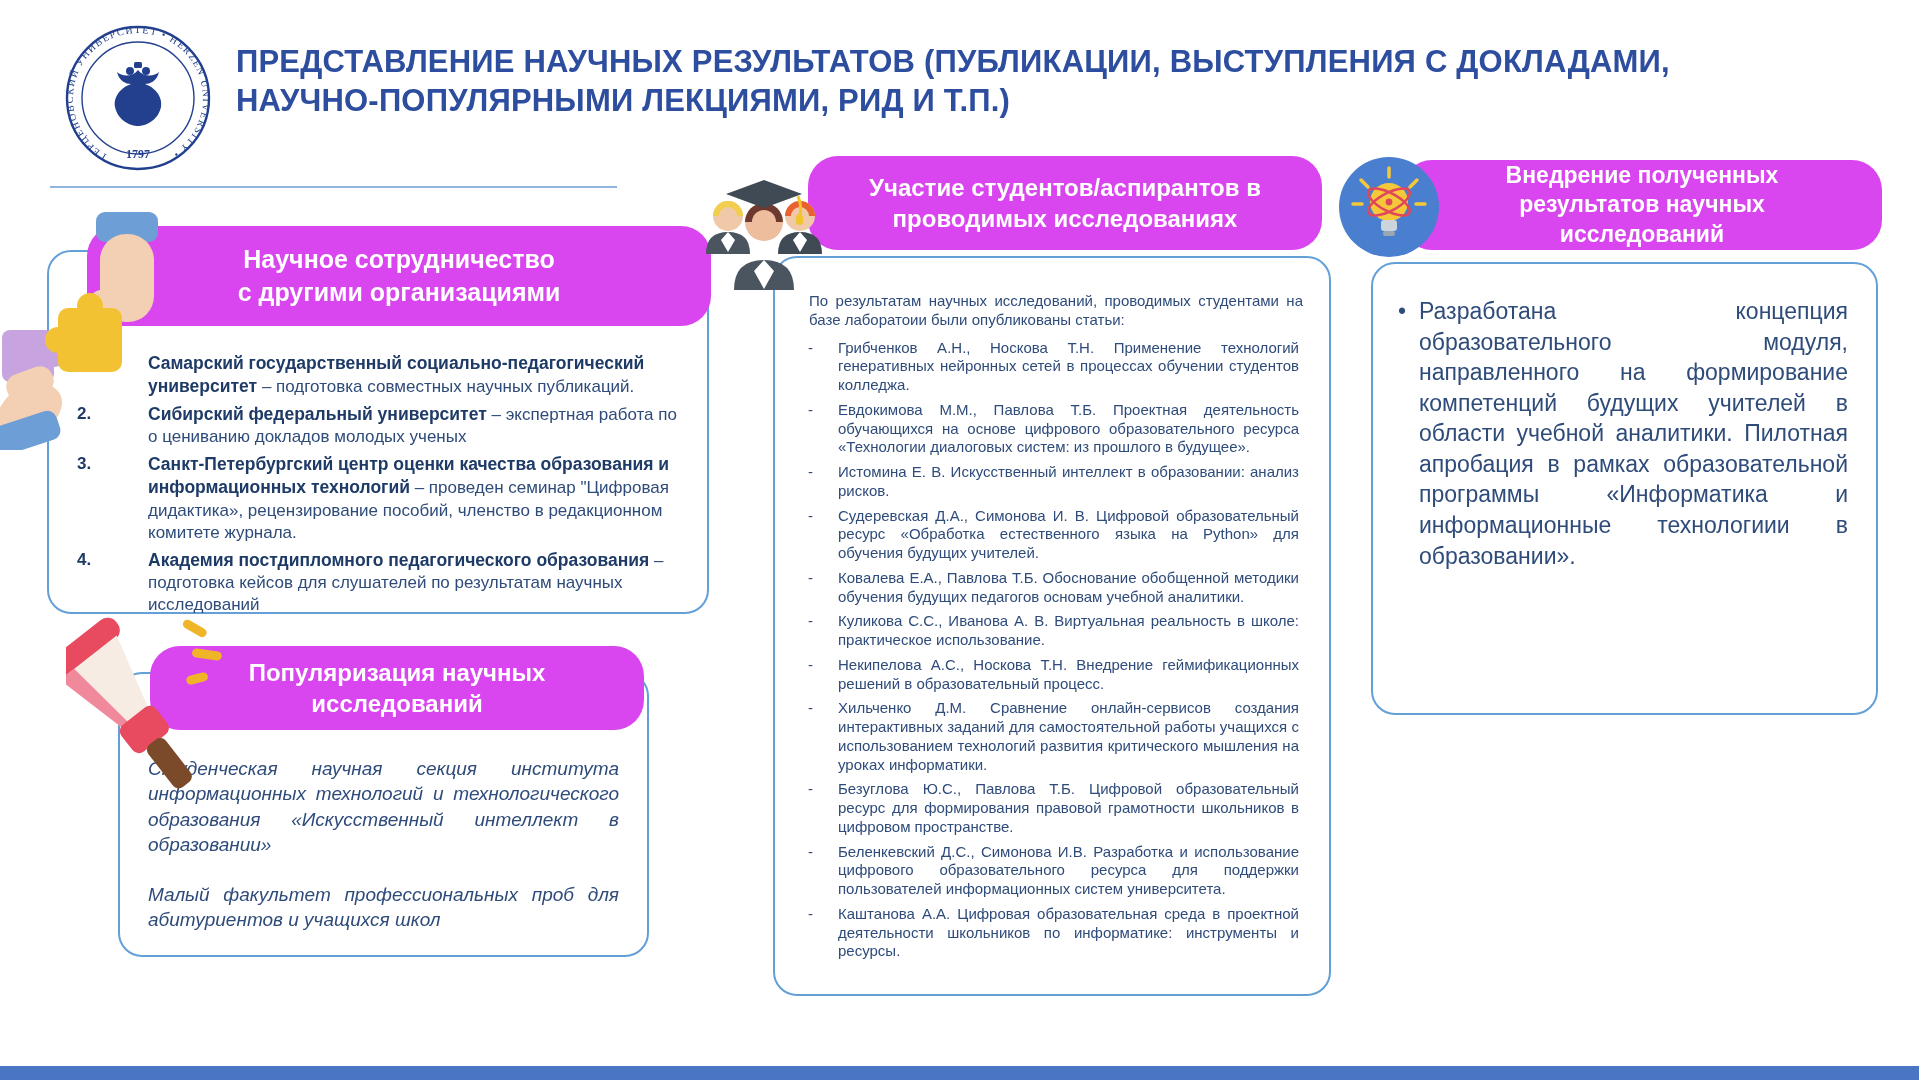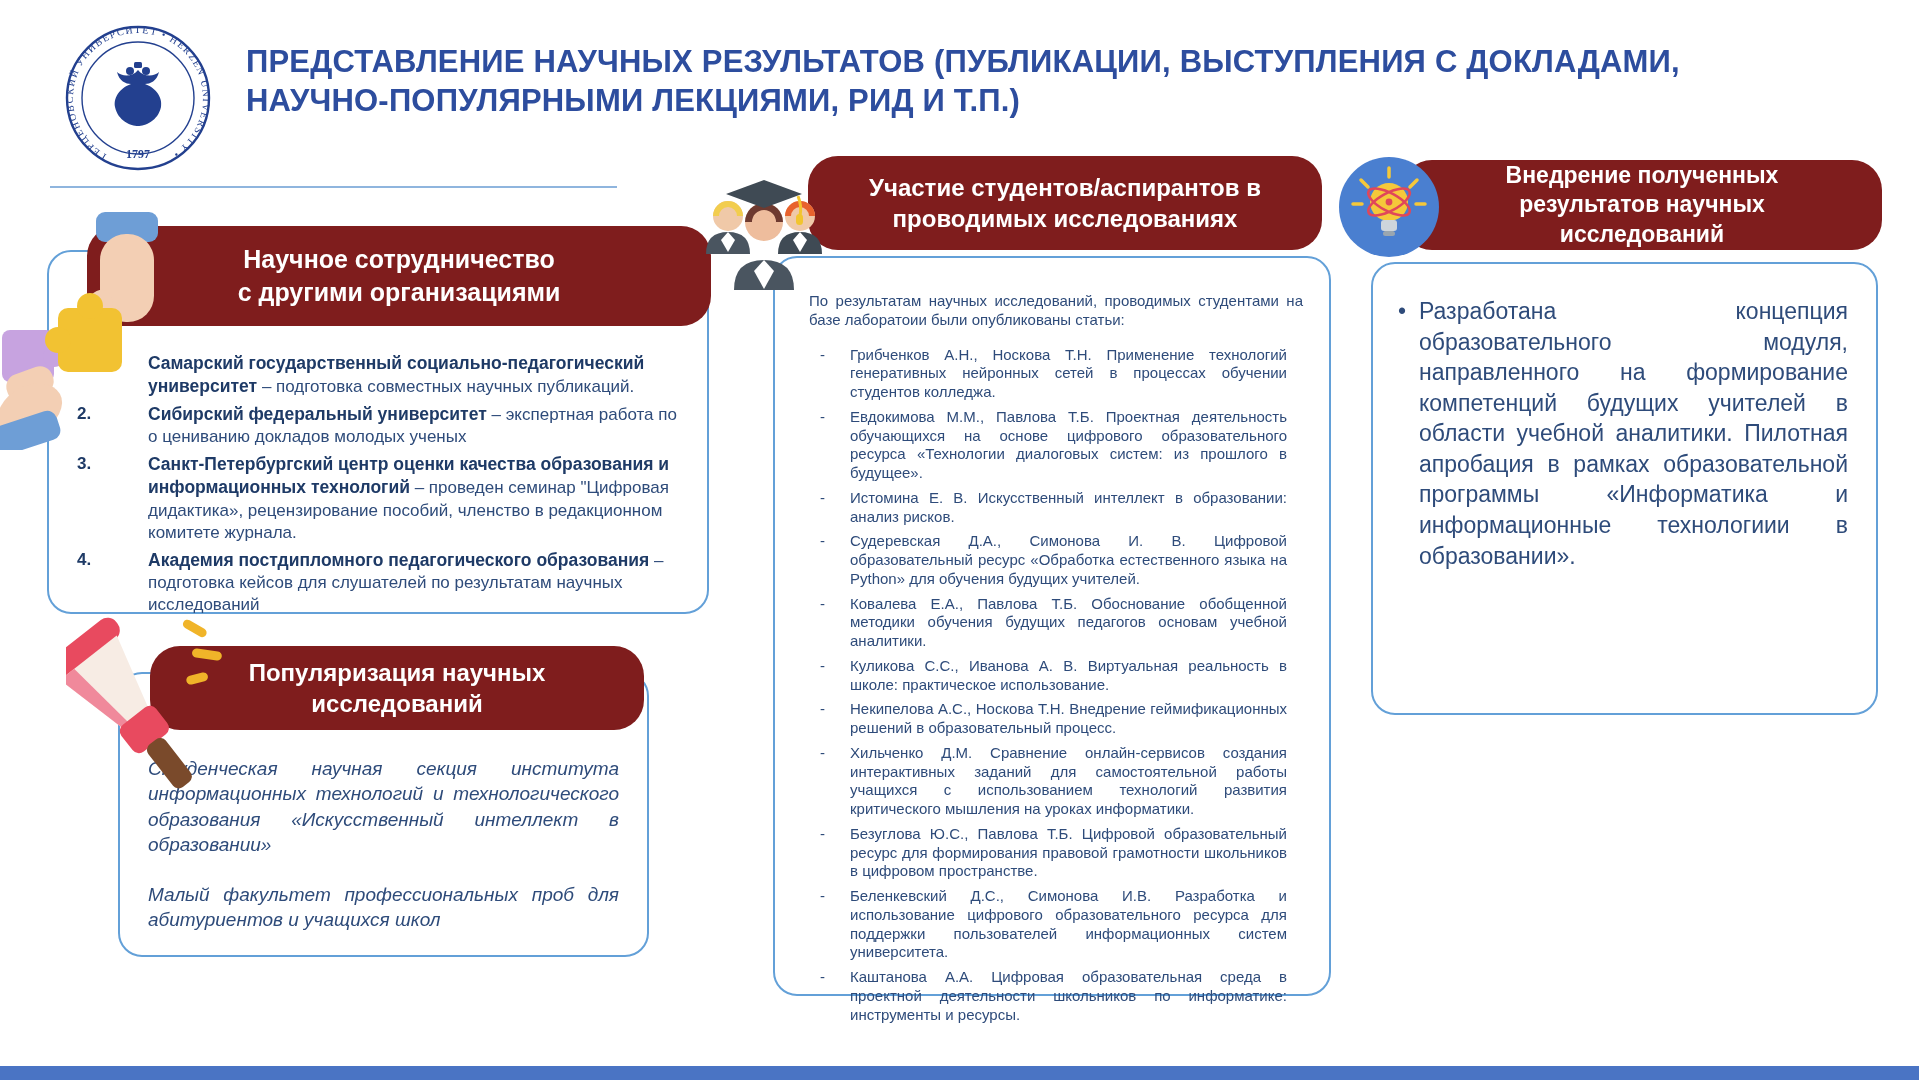--- a/index.html
+++ b/index.html
@@ -3,28 +3,28 @@
 <meta charset="utf-8">
 <style>
   html,body{margin:0;padding:0;background:#e9e9e9;}
   .slide{
     position:relative;width:1919px;height:1080px;background:#ffffff;
     font-family:"Liberation Sans",sans-serif;overflow:hidden;margin:0 auto;
   }
   
   .logo{position:absolute;left:64px;top:24px;width:148px;height:148px;}
   .title{
-    position:absolute;left:246px;top:42px;width:1525px;
+    position:absolute;left:236px;top:42px;width:1525px;
     font-size:31px;font-weight:bold;color:#2d4d9e;line-height:1.26;letter-spacing:.2px;
   }
   .rule{position:absolute;left:50px;top:186px;width:567px;height:2px;background:#8fb5de;}
   
   .panel{position:absolute;background:#fff;border:2.5px solid #63a0d8;border-radius:24px;z-index:1;}
   .pill{
-    position:absolute;background:#7f1d1d;border-radius:30px;z-index:2;
+    position:absolute;background:#d946ef;border-radius:30px;z-index:2;
     display:flex;flex-direction:column;justify-content:center;align-items:center;
     color:#fff;font-weight:bold;text-align:center;
   }
   .pill .line{display:block;}
   .icon{position:absolute;z-index:3;}
   
   #coop-box{left:47px;top:250px;width:658px;height:360px;}
   #coop-pill{left:87px;top:226px;width:624px;height:100px;font-size:25px;line-height:1.32;}
   #hands-icon{left:0;top:212px;width:218px;height:238px;}
   ol.coop{position:absolute;left:77px;top:352px;width:612px;z-index:2;
@@ -40,21 +40,21 @@
   #pop-text{position:absolute;left:148px;top:756px;width:471px;z-index:2;
     font-size:19px;font-style:italic;color:#2e4b7a;line-height:1.33;text-align:justify;}
   #pop-text p{margin:0 0 25px 0;}
   
   #part-box{left:773px;top:256px;width:554px;height:736px;}
   #part-pill{left:808px;top:156px;width:514px;height:94px;font-size:24px;line-height:1.3;}
   #students-icon{left:704px;top:158px;width:120px;height:132px;}
   #part-content{position:absolute;left:797px;top:292px;width:506px;z-index:2;
     font-size:15px;color:#2e4b7a;line-height:1.25;text-align:justify;}
   #part-content .intro{margin:0 0 9px 12px;}
-  ul.pubs{list-style:none;margin:16px;padding:0;}
+  ul.pubs{list-style:none;margin:4px;padding:0;}
   ul.pubs li{position:relative;padding-left:37px;margin-bottom:6px;}
   ul.pubs li::before{content:"-";position:absolute;left:7px;top:0;}
   
   #impl-box{left:1371px;top:262px;width:503px;height:449px;}
   #impl-pill{left:1402px;top:160px;width:480px;height:90px;font-size:23px;line-height:1.28;text-align:right;}
   #bulb-icon{left:1336px;top:154px;width:106px;height:106px;}
   #impl-content{position:absolute;left:1396px;top:296px;width:452px;z-index:2;
     font-size:23px;color:#2e4b7a;line-height:1.33;text-align:justify;}
   ul.impl{list-style:none;margin:0;padding:0;}
   ul.impl li{position:relative;padding-left:23px;margin-bottom:26px;}

